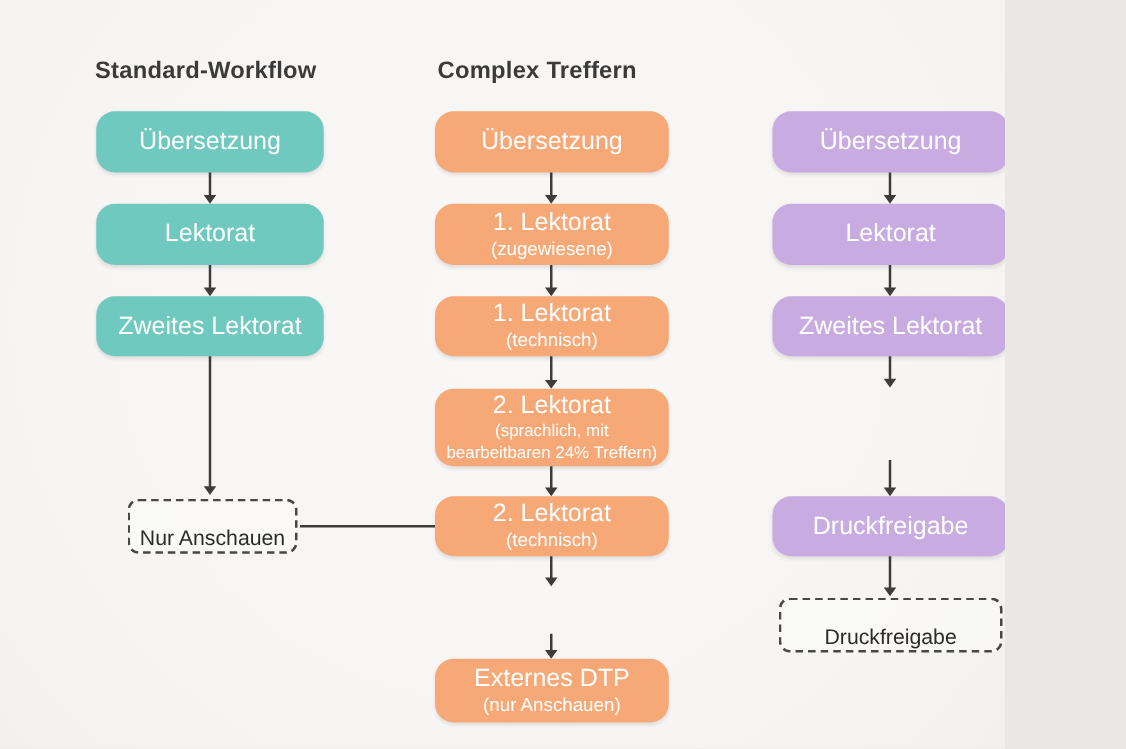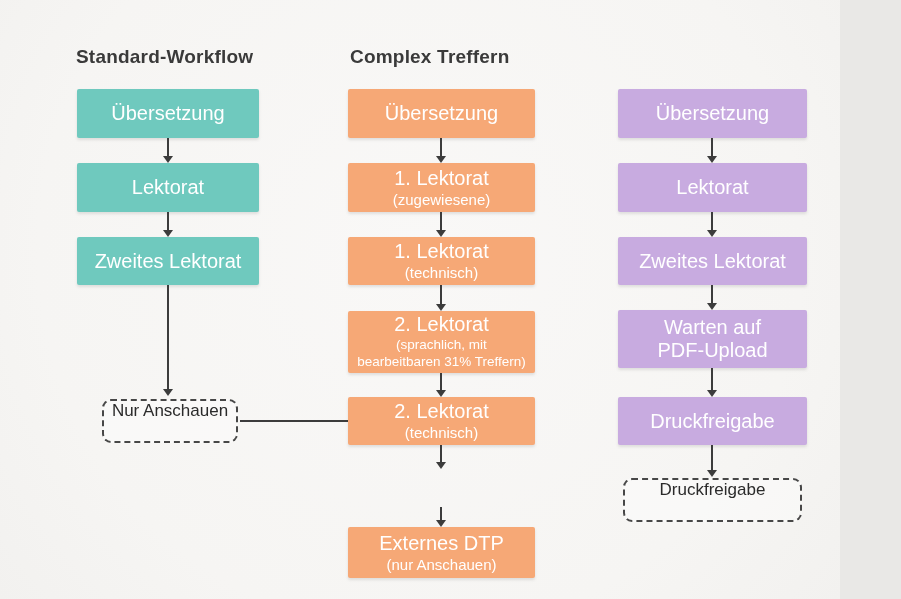--- a/index.html
+++ b/index.html
@@ -1,39 +1,38 @@
 <!DOCTYPE html>
 <html style="--teal: #6FC9BE; --orange: #F6A876; --purple: #C8ABE0; --arrow: #3C3C3C; --title_text: #3A3A3A; --box_text: #FFFFFF;"><head>
 <meta charset="utf-8">
 <style>
   html,body { margin:0; padding:0; background:#e9e8e6; }
   .canvas {
     position:relative; width:804px; height:599px; overflow:hidden;
     background: radial-gradient(circle at 50% 42%, #f9f8f7 0%, #f6f5f3 70%, #f2f1ef 100%);
     font-family:"Liberation Sans", sans-serif;
-    padding-left:36px;
   }
   .col-title {
     position:absolute; margin:0; font-size:19px; font-weight:bold;
     color:var(--title_text,#3a3a3a); letter-spacing:.2px; white-space:nowrap;
   }
   .box {
-    position:absolute; border-radius:2px; display:flex; flex-direction:column;
+    position:absolute; border-radius:15px; display:flex; flex-direction:column;
     align-items:center; justify-content:center; text-align:center;
     color:var(--box_text,#ffffff); box-shadow:0 2px 3px rgba(60,60,60,.13);
   }
   .teal   { background:var(--teal,#6FC9BE); }
   .orange { background:var(--orange,#F6A876); }
   .purple { background:var(--purple,#C8ABE0); }
   .box .main { font-size:20px; line-height:1.15; white-space:pre-line; }
   .box .sub  { font-size:15px; line-height:1.2; white-space:pre-line; margin-top:1px; }
   .box .sub.sm { font-size:13.5px; line-height:1.25; }
   .dashed {
     position:absolute; border:2px dashed #474747; border-radius:9px;
-    display:flex; align-items:flex-start; justify-content:center;
+    display:flex; align-items:flex-end; justify-content:center;
     color:#2b2b2b; font-size:17px; background:rgba(255,255,255,.4); box-sizing:border-box;
   }
   .arrow { position:absolute; width:16px; }
   .arrow::before {
     content:""; position:absolute; left:7px; top:0; bottom:5px; width:2px;
     background:var(--arrow,#3c3c3c);
   }
   .arrow::after {
     content:""; position:absolute; left:3px; bottom:0; width:0; height:0;
     border-left:5px solid transparent; border-right:5px solid transparent;
@@ -89,21 +88,21 @@
 
   <div class="box orange" style="left:348px;top:237px;width:187px;height:48px;">
     <span class="main">1. Lektorat</span>
     <span class="sub">(technisch)</span>
   </div>
   <div class="arrow" style="left:433px;top:285px;height:26px;"></div>
 
   <div class="box orange" style="left:348px;top:311px;width:187px;height:62px;">
     <span class="main">2. Lektorat</span>
     <span class="sub sm">(sprachlich, mit
-bearbeitbaren 31% Treffern)</span>
+bearbeitbaren 24% Treffern)</span>
   </div>
   <div class="arrow" style="left:433px;top:373px;height:24px;"></div>
 
   <div class="box orange" style="left:348px;top:397px;width:187px;height:48px;">
     <span class="main">2. Lektorat</span>
     <span class="sub">(technisch)</span>
   </div>
   <div class="arrow" style="left:433px;top:445px;height:24px;"></div>
 
   <div class="arrow" style="left:433px;top:507px;height:20px;"></div>
@@ -122,24 +121,20 @@
   <div class="box purple" style="left:618px;top:163px;width:189px;height:49px;">
     <span class="main">Lektorat</span>
   </div>
   <div class="arrow" style="left:704px;top:212px;height:25px;"></div>
 
   <div class="box purple" style="left:618px;top:237px;width:189px;height:48px;">
     <span class="main">Zweites Lektorat</span>
   </div>
   <div class="arrow" style="left:704px;top:285px;height:25px;"></div>
 
-  <div class="box purple" style="left:618px;top:310px;width:189px;height:58px;">
-    <span class="main">Warten auf
-PDF-Upload</span>
-  </div>
   <div class="arrow" style="left:704px;top:368px;height:29px;"></div>
 
   <div class="box purple" style="left:618px;top:397px;width:189px;height:48px;">
     <span class="main">Druckfreigabe</span>
   </div>
   <div class="arrow" style="left:704px;top:445px;height:32px;"></div>
 
   <div class="dashed" style="left:623px;top:478px;width:179px;height:44px;">
     <span>Druckfreigabe</span>
   </div>

